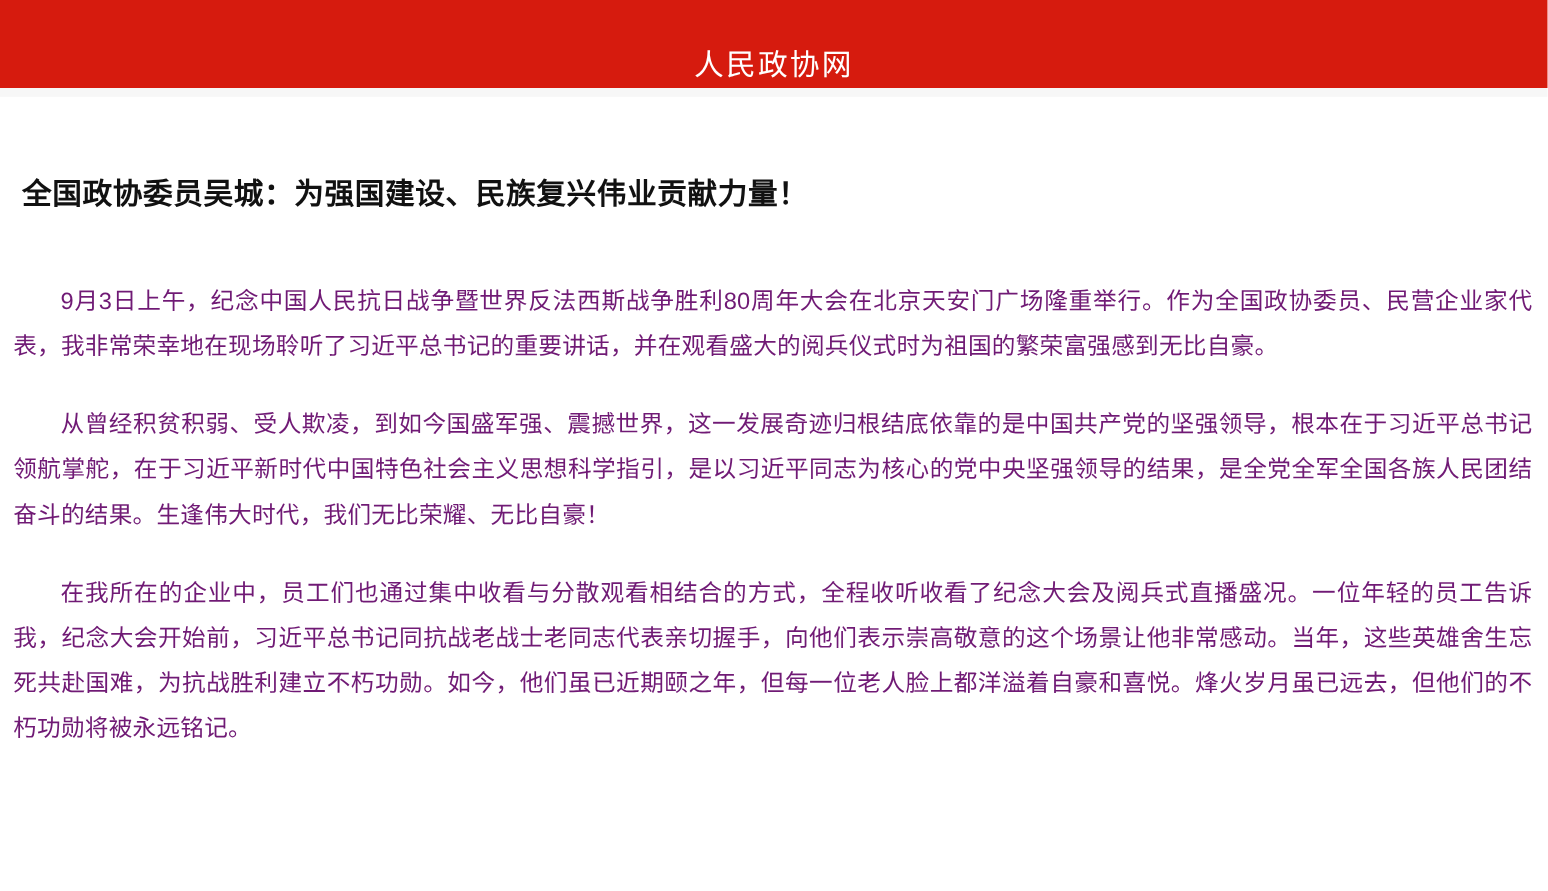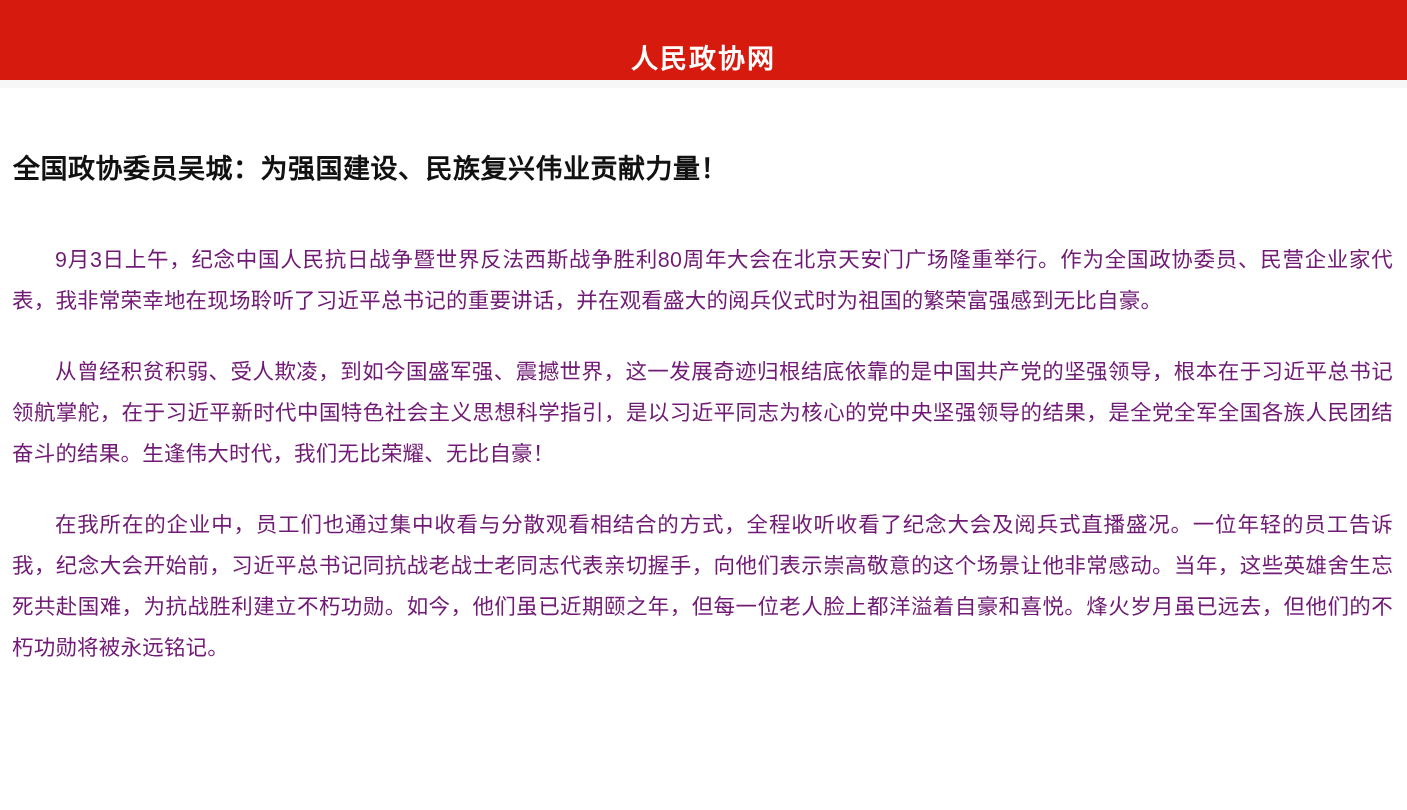--- a/index.html
+++ b/index.html
@@ -24,36 +24,36 @@
     height: 80px;
     background: #d61b0e;
     display: flex;
     align-items: center;
     justify-content: center;
     box-sizing: border-box;
   }
   .site-title {
     color: #ffffff;
     font-size: 27px;
-    font-weight: 700;
+    font-weight: 400;
     letter-spacing: 2px;
     line-height: 1;
     margin-top: 39px;
   }
   .header-spacer {
     width: 100%;
     height: 8px;
     background: #f7f7f7;
   }
   .article {
     padding: 0 14px 0 12px;
     box-sizing: border-box;
   }
   .article-title {
-    margin: 1px;
+    margin: 8px;
     padding-top: 62px;
     font-size: 27px;
     font-weight: 700;
     color: #111111;
     line-height: 1.35;
     letter-spacing: 0.5px;
   }
   .article-body {
     padding-top: 52px;
   }

